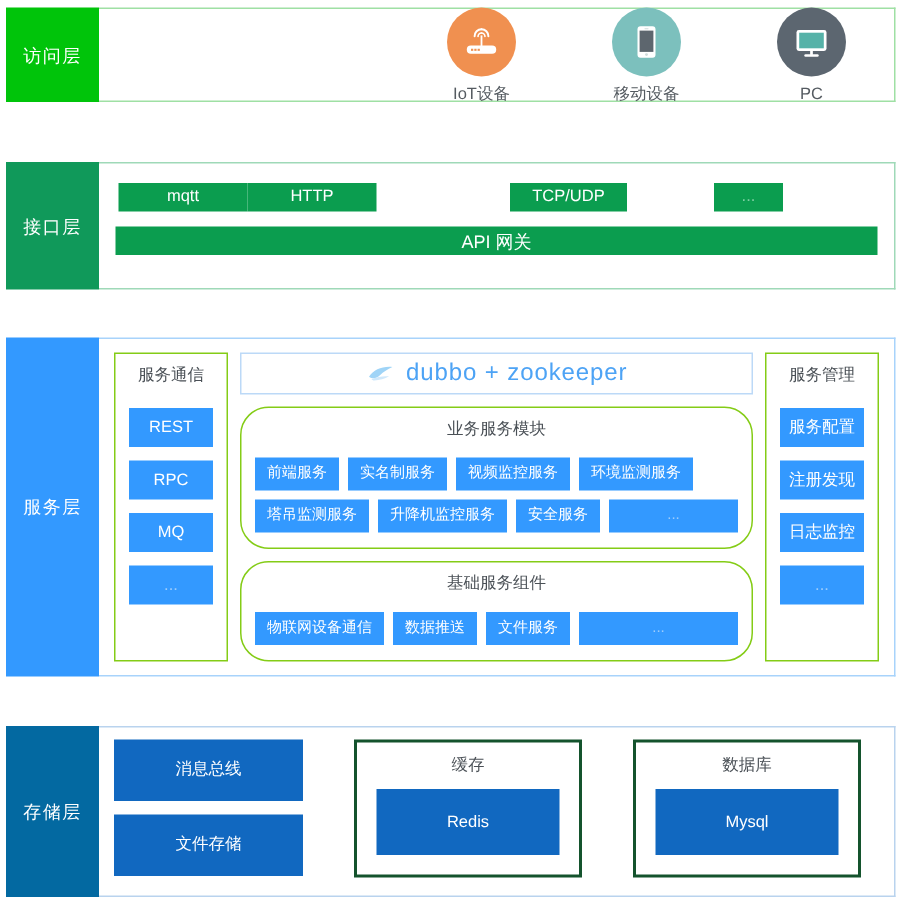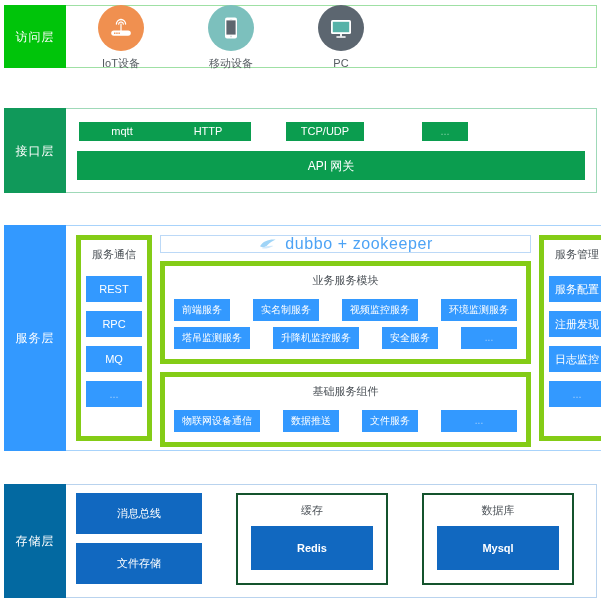--- a/index.html
+++ b/index.html
@@ -40,21 +40,21 @@
   }
 
   
   #access-layer { left: 4px; top: 5px; width: 593px; height: 63px; }
   #access-layer .layer-label { background: #00c40a; }
   #access-layer .layer-body {
     border: 1px solid #9fe0a4;
     border-left: none;
     display: flex;
     align-items: center;
-    justify-content: flex-start;
+    justify-content: flex-end;
   }
   .device {
     display: flex;
     flex-direction: column;
     align-items: center;
     justify-content: center;
     width: 110px;
   }
   .device-bubble {
     width: 46px;
@@ -90,46 +90,46 @@
     color: #ffffff;
     font-size: 11px;
     height: 19px;
     display: flex;
     align-items: center;
     justify-content: center;
     line-height: 1;
   }
   .proto-btn.b1 { width: 86px; margin-left: 2px; }
   .proto-btn.b2 { width: 86px; }
-  .proto-btn.b3 { width: 78px; margin-left: 35px; }
+  .proto-btn.b3 { width: 78px; margin-left: 89px; }
   .proto-btn.b4 { width: 46px; margin-left: 58px; }
   .proto-btn.muted { color: #7fcfa3; }
   .gateway-bar {
     background: #0b9d4f;
     color: #ffffff;
     font-size: 12px;
-    height: 29px;
+    height: 19px;
     display: flex;
     align-items: center;
     justify-content: center;
     line-height: 1;
   }
 
   
   #service-layer { left: 4px; top: 225px; width: 593px; height: 226px; }
   #service-layer .layer-label { background: #3399ff; }
   #service-layer .layer-body {
     border: 1px solid #a8d3fb;
     border-left: none;
     display: flex;
     padding: 9px 10px;
     gap: 8px;
   }
   .panel {
-    border: 5px solid #84cc16;
+    border: 1px solid #84cc16;
     background: #ffffff;
     display: flex;
     flex-direction: column;
   }
   .panel-title {
     font-size: 11px;
     color: #4a5056;
     text-align: center;
     line-height: 1;
     padding: 9px 0 7px;
@@ -166,24 +166,24 @@
     align-items: center;
     justify-content: center;
     gap: 7px;
   }
   .dubbo-text {
     font-size: 16px;
     color: #4da3f5;
     letter-spacing: .6px;
     line-height: 1;
   }
-  .mod-box { padding: 0 9px 10px; }
+  .mod-box { padding: 0 9px 10px; border-radius: 19px; }
   .chip-row {
     display: flex;
-    gap: 23px;
+    gap: 6px;
     margin-top: 6px;
   }
   .chip {
     background: #3399ff;
     color: #ffffff;
     font-size: 10px;
     height: 22px;
     display: flex;
     align-items: center;
     justify-content: center;
@@ -228,21 +228,20 @@
     margin-left: 24px;
     display: flex;
     flex-direction: column;
     align-items: center;
   }
   .store-panel .panel-title { padding: 10px 0 0; }
   .store-panel .store-btn {
     width: 122px;
     height: 44px;
     margin-top: 10px;
-    font-weight: bold;
   }
 
   
   .ico { display: block; }
 </style>
 </head>
 <body>
 
 <div id="canvas">
 

